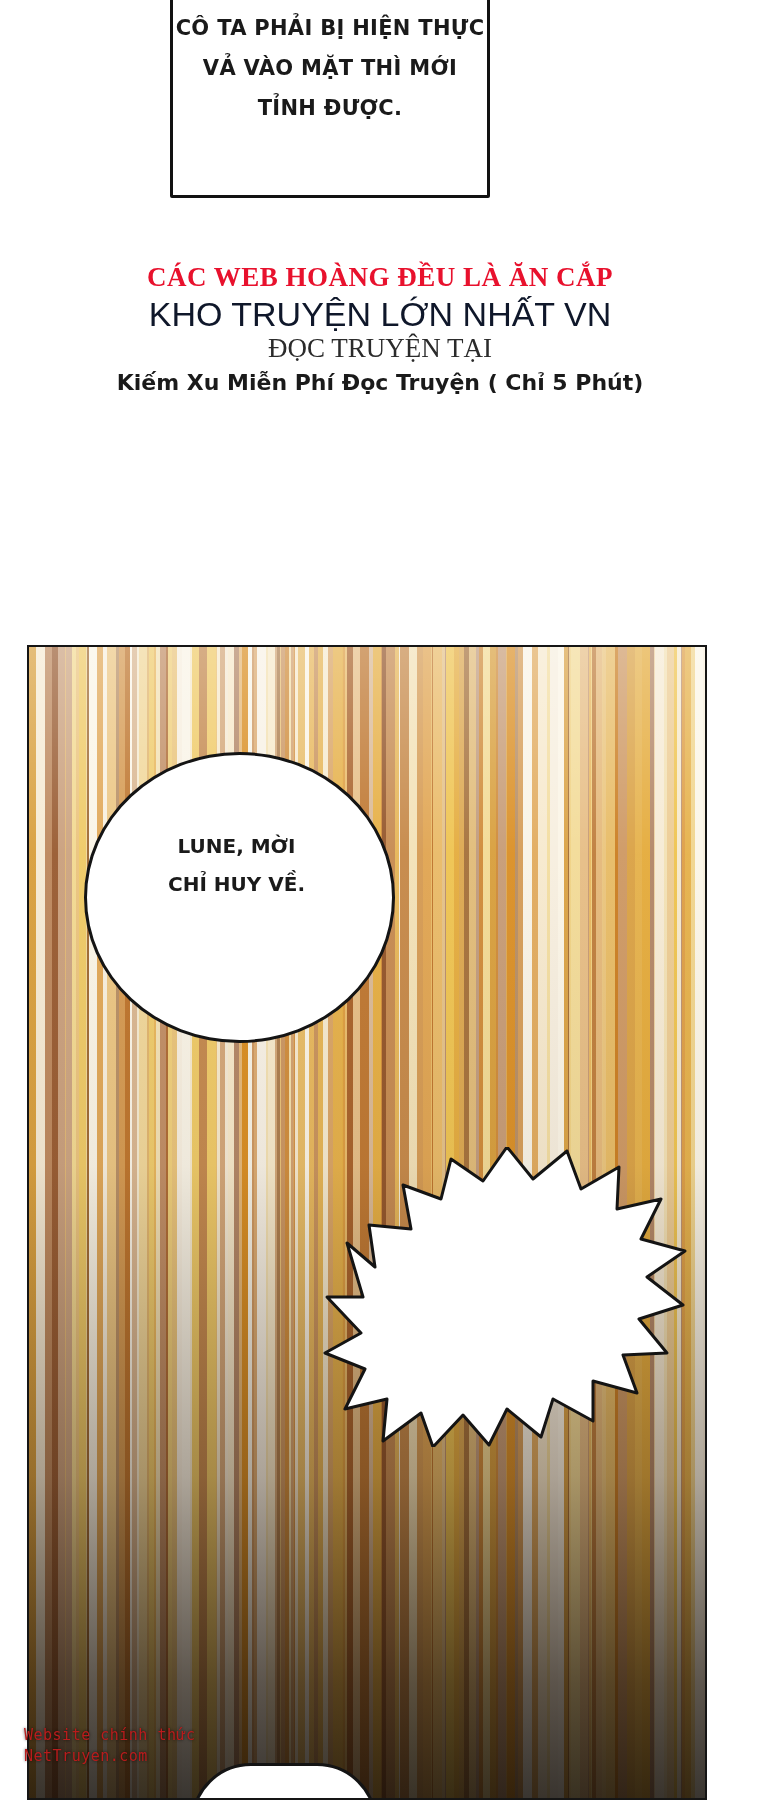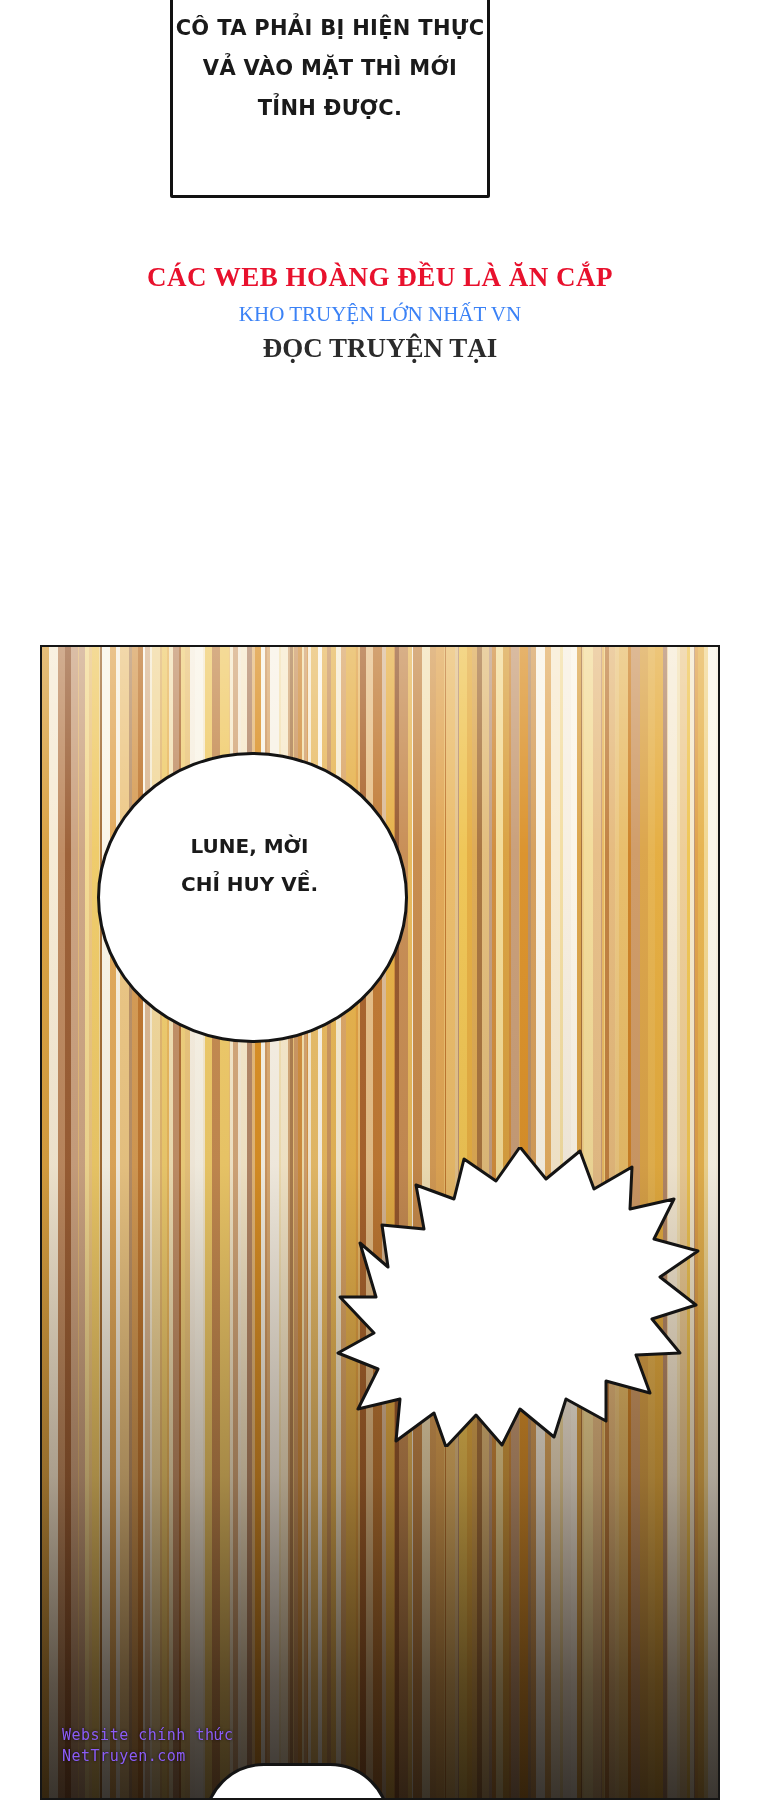--- a/index.html
+++ b/index.html
@@ -58,31 +58,30 @@
     letter-spacing: 0.5px;
     margin-bottom: 4px;
   }
   .promo-line2 {
     font-family: "Liberation Serif", serif;
     font-size: 27px;
     color: #2b2b2b;
     line-height: 34px;
   }
   .promo-line3 {
-    font-family: Liberation Serif, serif;
-    font-size: 21px;
-    color: #3b82f6;
+    font-family: Liberation Sans, sans-serif;
+    font-size: 34px;
+    color: #0f172a;
     line-height: 34px;
   }
   .promo-line4 {
     font-family: "Liberation Serif", serif;
     font-size: 27px;
     color: #2b2b2b;
     line-height: 34px;
-    font-weight: bold;
   }
   .promo-site {
     font-family: "DejaVu Sans", sans-serif;
     font-weight: bold;
     font-size: 46px;
     color: #ffd000;
     -webkit-text-stroke: 2px #c1121f;
     text-shadow:
        2px 0 0 #c1121f, -2px 0 0 #c1121f,
        0 2px 0 #c1121f, 0 -2px 0 #c1121f,
@@ -98,21 +97,21 @@
     font-size: 22px;
     line-height: 36px;
     color: #c1121f;
   }
   .promo-notice .label { color: #c1121f; }
   .promo-notice .body { color: #1a1a1a; }
 
   
   .panel {
     position: absolute;
-    left: 40px;
+    left: 27px;
     top: 645px;
     width: 680px;
     height: 1155px;
     border: 2px solid #151515;
     box-sizing: border-box;
     overflow: hidden;
     background: #f3ede4;
   }
   .streaks {
     position: absolute;
@@ -197,38 +196,40 @@
   }
 
   
   .watermark {
     position: absolute;
     left: 24px;
     top: 1725px;
     font-family: "DejaVu Sans Mono", monospace;
     font-size: 15px;
     line-height: 21px;
-    color: #8b5cf6;
+    color: #b91c1c;
     text-shadow: 0 0 3px rgba(0,0,0,0.75);
     letter-spacing: 0.5px;
-    margin-left: 38px;
   }
 </style>
 </head>
 <body>
 
 <div class="bubble-top"></div>
 <div class="bubble-top-text">CÔ TA PHẢI BỊ HIỆN THỰC
 VẢ VÀO MẶT THÌ MỚI
 TỈNH ĐƯỢC.</div>
 
 <div class="promo">
   <div class="promo-line1">CÁC WEB HOÀNG ĐỀU LÀ ĂN CẮP</div>
   <div class="promo-line3">KHO TRUYỆN LỚN NHẤT VN</div>
   <div class="promo-line4">ĐỌC TRUYỆN TẠI</div>
+  <div class="promo-notice">
+    <span class="body">Kiếm Xu Miễn Phí Đọc Truyện ( Chỉ 5 Phút)</span>
+  </div>
 </div>
 
 <div class="panel">
   <div class="streaks" id="streaks">
       <i style="left: 0px; width: 7px; background: rgb(215, 154, 51); opacity: 0.92;"></i>
       <i style="left: 7px; width: 9px; background: rgb(247, 233, 201); opacity: 0.55;"></i>
       <i style="left: 16px; width: 7px; background: rgb(163, 87, 27); opacity: 0.66;"></i>
       <i style="left: 23px; width: 6px; background: rgb(141, 74, 27); opacity: 0.87;"></i>
       <i style="left: 29px; width: 7px; background: rgb(163, 87, 27); opacity: 0.5;"></i>
       <i style="left: 36px; width: 1px; background: rgb(215, 154, 51); opacity: 0.62;"></i>

